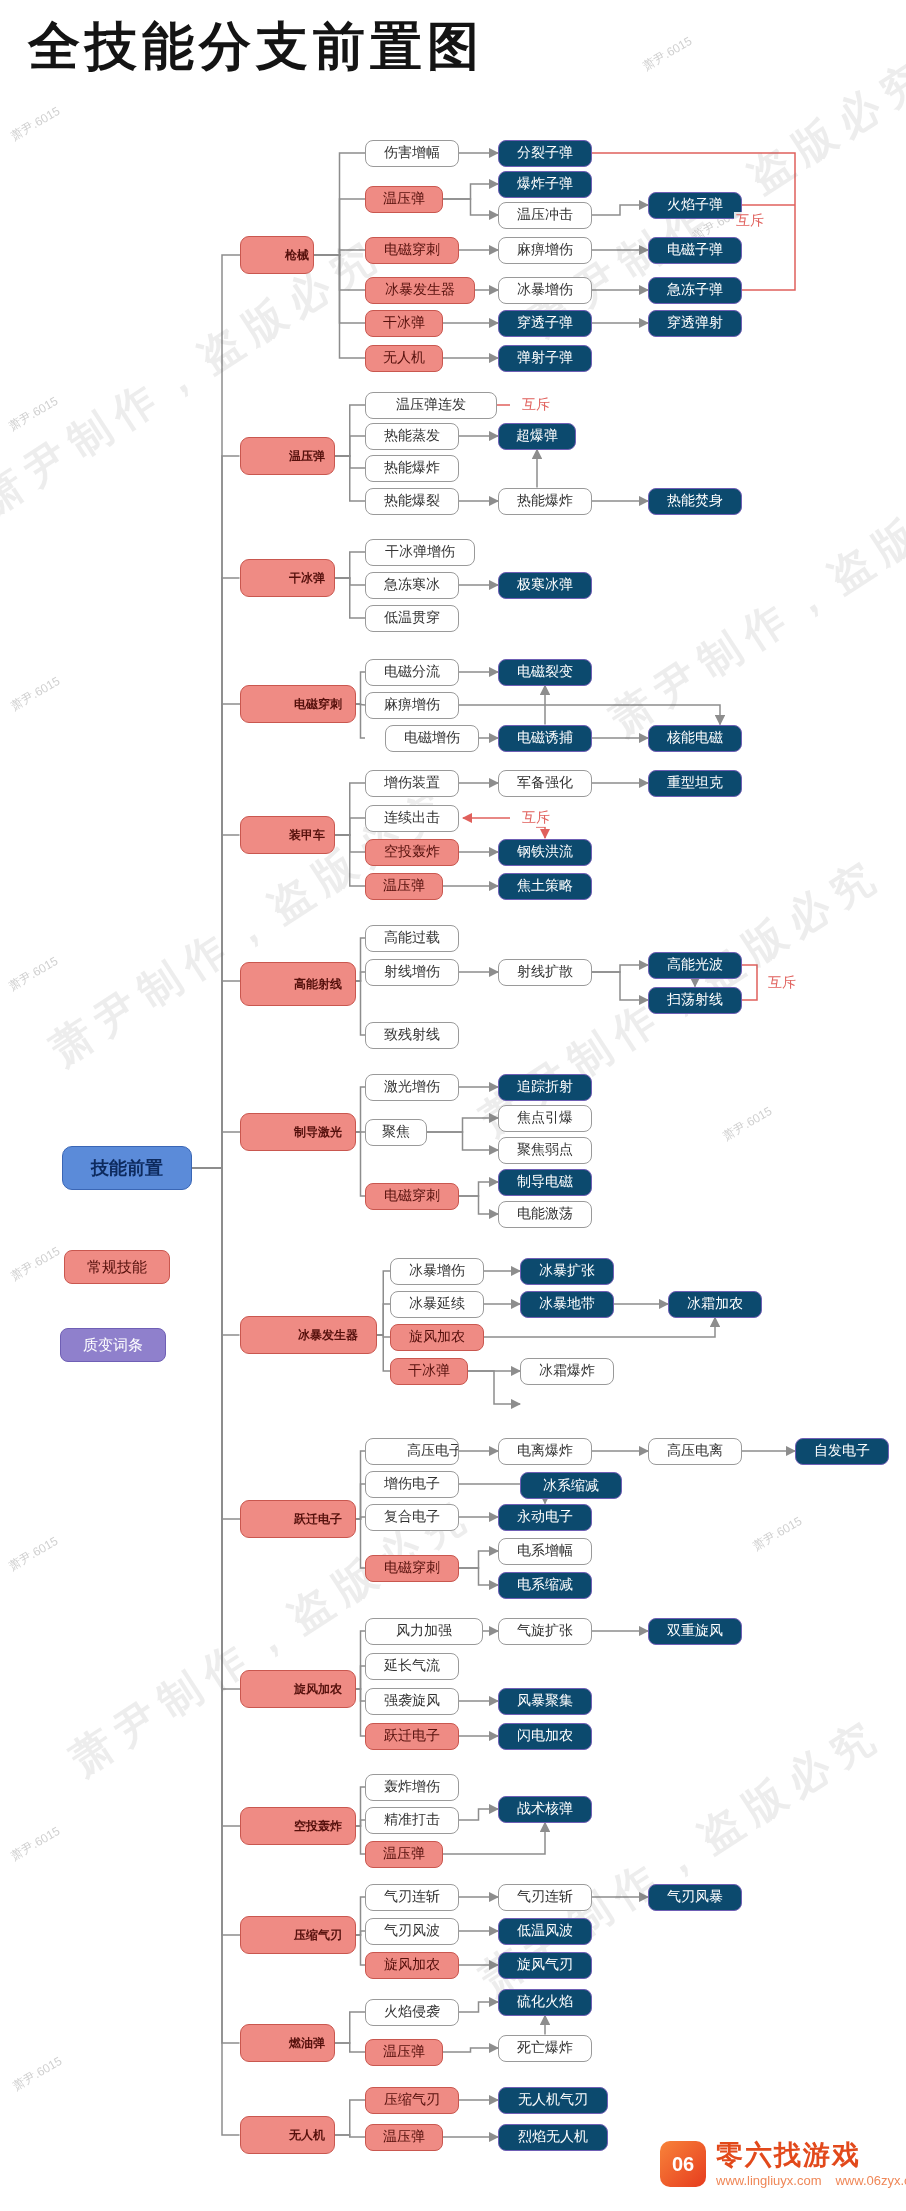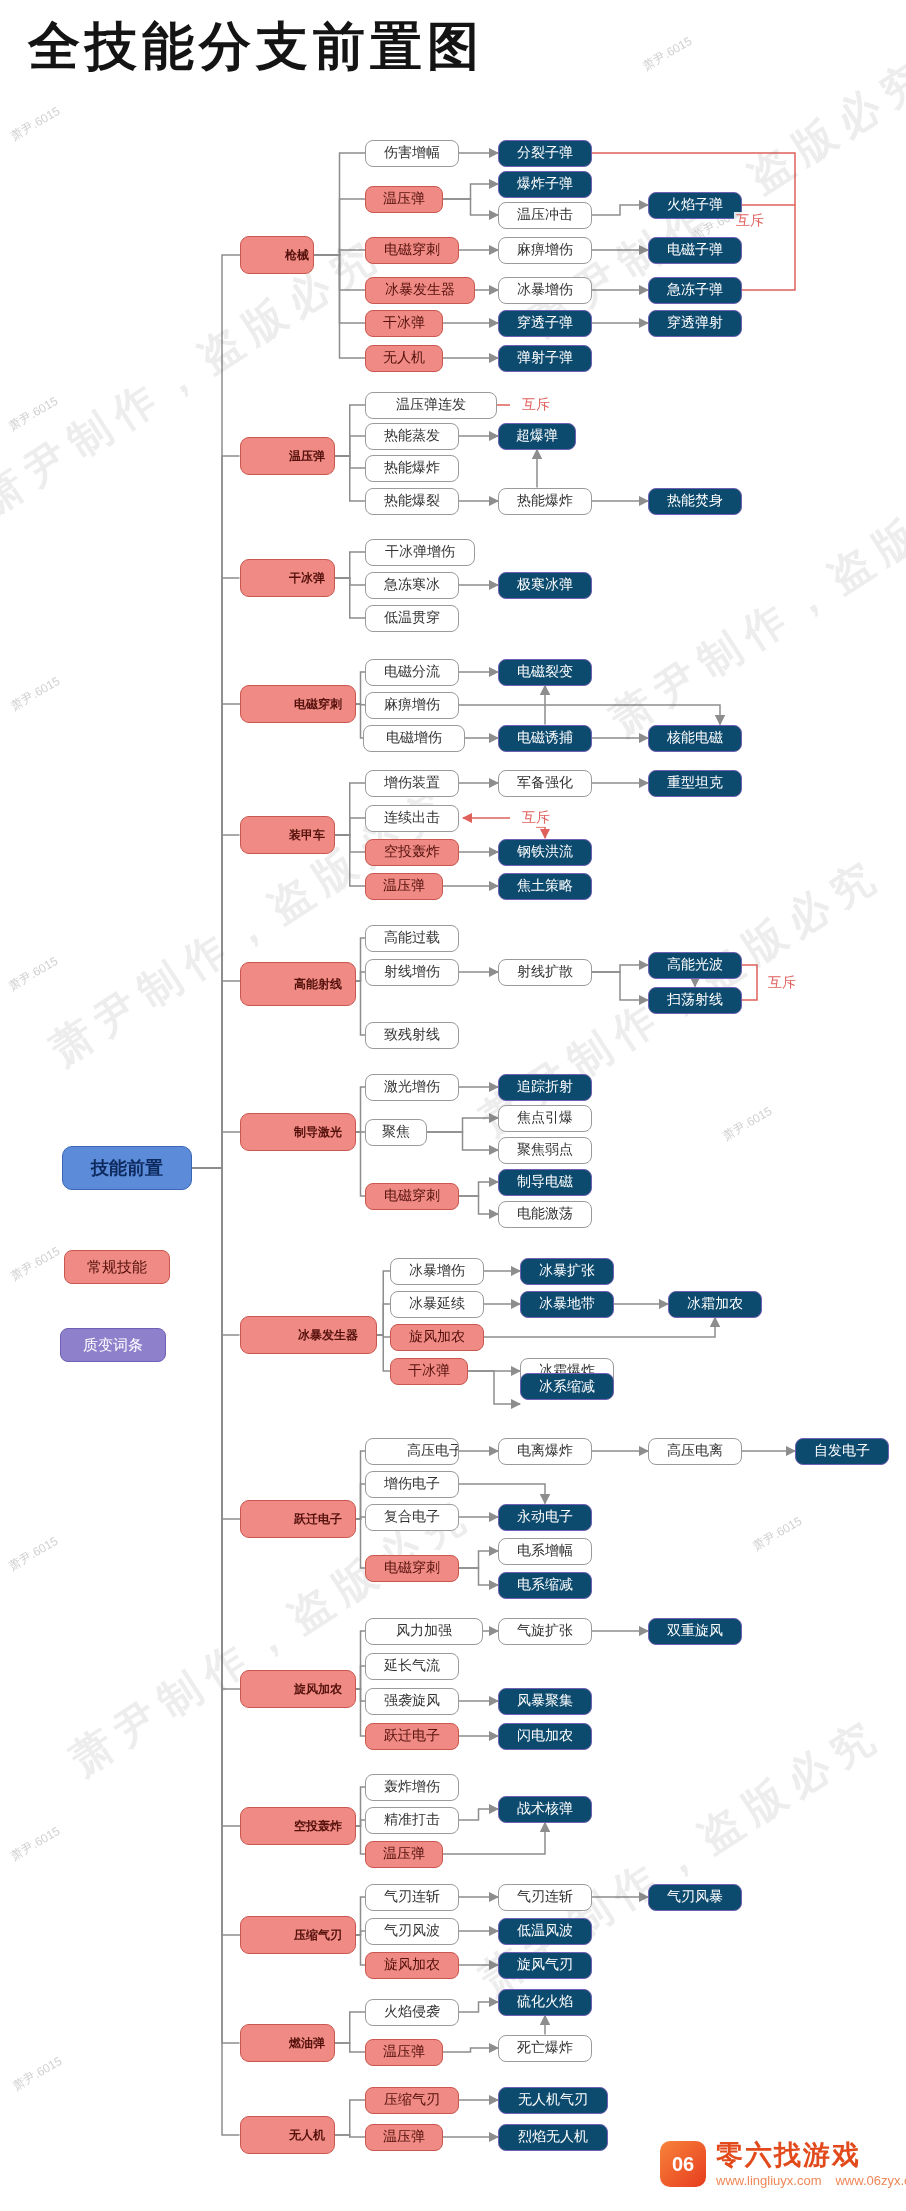--- a/index.html
+++ b/index.html
@@ -233,21 +233,21 @@
     <div class="node t-s" style="left: 365px; top: 487.5px; width: 94px; height: 27px;">热能爆裂</div>
     <div class="node t-p" style="left: 498px; top: 422.5px; width: 78px; height: 27px;">超爆弹</div>
     <div class="node t-s" style="left: 498px; top: 487.5px; width: 94px; height: 27px;">热能爆炸</div>
     <div class="node t-p" style="left: 648px; top: 487.5px; width: 94px; height: 27px;">热能焚身</div>
     <div class="node t-s" style="left: 365px; top: 538.5px; width: 110px; height: 27px;">干冰弹增伤</div>
     <div class="node t-s" style="left: 365px; top: 571.5px; width: 94px; height: 27px;">急冻寒冰</div>
     <div class="node t-s" style="left: 365px; top: 604.5px; width: 94px; height: 27px;">低温贯穿</div>
     <div class="node t-p" style="left: 498px; top: 571.5px; width: 94px; height: 27px;">极寒冰弹</div>
     <div class="node t-s" style="left: 365px; top: 658.5px; width: 94px; height: 27px;">电磁分流</div>
     <div class="node t-s" style="left: 365px; top: 691.5px; width: 94px; height: 27px;">麻痹增伤</div>
-    <div class="node t-s" style="left: 363px; top: 724.5px; width: 102px; height: 27px;">电磁增伤</div>
+    <div class="node t-s" style="left: 385px; top: 724.5px; width: 94px; height: 27px;">电磁增伤</div>
     <div class="node t-p" style="left: 498px; top: 658.5px; width: 94px; height: 27px;">电磁裂变</div>
     <div class="node t-p" style="left: 498px; top: 724.5px; width: 94px; height: 27px;">电磁诱捕</div>
     <div class="node t-p" style="left: 648px; top: 724.5px; width: 94px; height: 27px;">核能电磁</div>
     <div class="node t-s" style="left: 365px; top: 769.5px; width: 94px; height: 27px;">增伤装置</div>
     <div class="node t-s" style="left: 365px; top: 804.5px; width: 94px; height: 27px;">连续出击</div>
     <div class="node t-r" style="left: 365px; top: 838.5px; width: 94px; height: 27px;">空投轰炸</div>
     <div class="node t-r" style="left: 365px; top: 872.5px; width: 78px; height: 27px;">温压弹</div>
     <div class="node t-s" style="left: 498px; top: 769.5px; width: 94px; height: 27px;">军备强化</div>
     <div class="node t-p" style="left: 648px; top: 769.5px; width: 94px; height: 27px;">重型坦克</div>
     <div class="node t-p" style="left: 498px; top: 838.5px; width: 94px; height: 27px;">钢铁洪流</div>
@@ -267,21 +267,21 @@
     <div class="node t-p" style="left: 498px; top: 1168.5px; width: 94px; height: 27px;">制导电磁</div>
     <div class="node t-s" style="left: 498px; top: 1200.5px; width: 94px; height: 27px;">电能激荡</div>
     <div class="node t-s" style="left: 390px; top: 1257.5px; width: 94px; height: 27px;">冰暴增伤</div>
     <div class="node t-s" style="left: 390px; top: 1290.5px; width: 94px; height: 27px;">冰暴延续</div>
     <div class="node t-r" style="left: 390px; top: 1323.5px; width: 94px; height: 27px;">旋风加农</div>
     <div class="node t-r" style="left: 390px; top: 1357.5px; width: 78px; height: 27px;">干冰弹</div>
     <div class="node t-p" style="left: 520px; top: 1257.5px; width: 94px; height: 27px;">冰暴扩张</div>
     <div class="node t-p" style="left: 520px; top: 1290.5px; width: 94px; height: 27px;">冰暴地带</div>
     <div class="node t-p" style="left: 668px; top: 1290.5px; width: 94px; height: 27px;">冰霜加农</div>
     <div class="node t-s" style="left: 520px; top: 1357.5px; width: 94px; height: 27px;">冰霜爆炸</div>
-    <div class="node t-p" style="left: 520px; top: 1373px; width: 94px; height: 27px; font-family: Liberation Serif, serif;">冰系缩减</div>
+    <div class="node t-p" style="left: 520px; top: 1472px; width: 102px; height: 27px; font-family: Liberation Serif, serif;">冰系缩减</div>
     <div class="node t-s" style="left: 365px; top: 1437.5px; width: 94px; height: 27px; padding-left: 46px;">高压电子</div>
     <div class="node t-s" style="left: 365px; top: 1470.5px; width: 94px; height: 27px;">增伤电子</div>
     <div class="node t-s" style="left: 365px; top: 1503.5px; width: 94px; height: 27px;">复合电子</div>
     <div class="node t-r" style="left: 365px; top: 1554.5px; width: 94px; height: 27px;">电磁穿刺</div>
     <div class="node t-s" style="left: 498px; top: 1437.5px; width: 94px; height: 27px;">电离爆炸</div>
     <div class="node t-s" style="left: 648px; top: 1437.5px; width: 94px; height: 27px;">高压电离</div>
     <div class="node t-p" style="left: 795px; top: 1437.5px; width: 94px; height: 27px;">自发电子</div>
     <div class="node t-p" style="left: 498px; top: 1503.5px; width: 94px; height: 27px; text-align: right;">永动电子</div>
     <div class="node t-s" style="left: 498px; top: 1537.5px; width: 94px; height: 27px;">电系增幅</div>
     <div class="node t-p" style="left: 498px; top: 1571.5px; width: 94px; height: 27px; text-align: center;">电系缩减</div>

